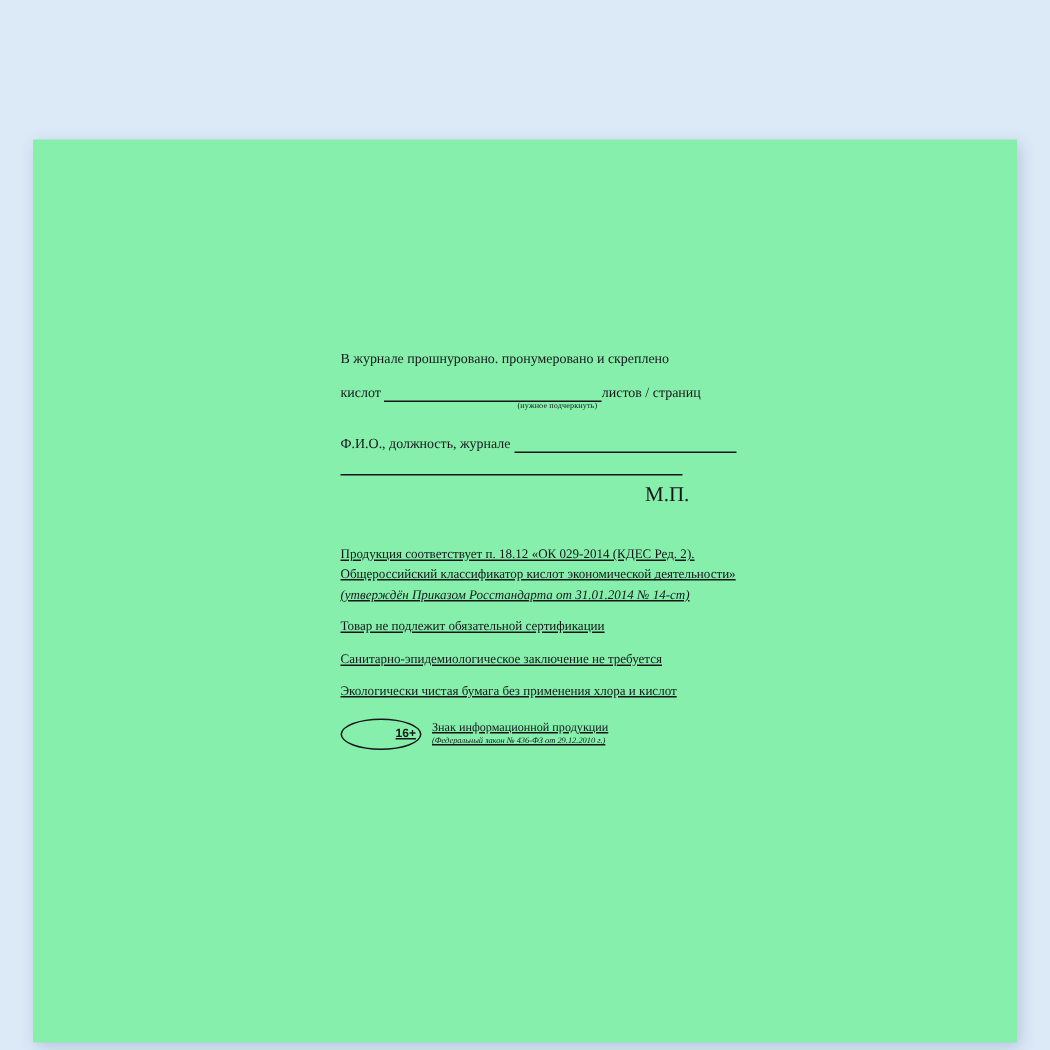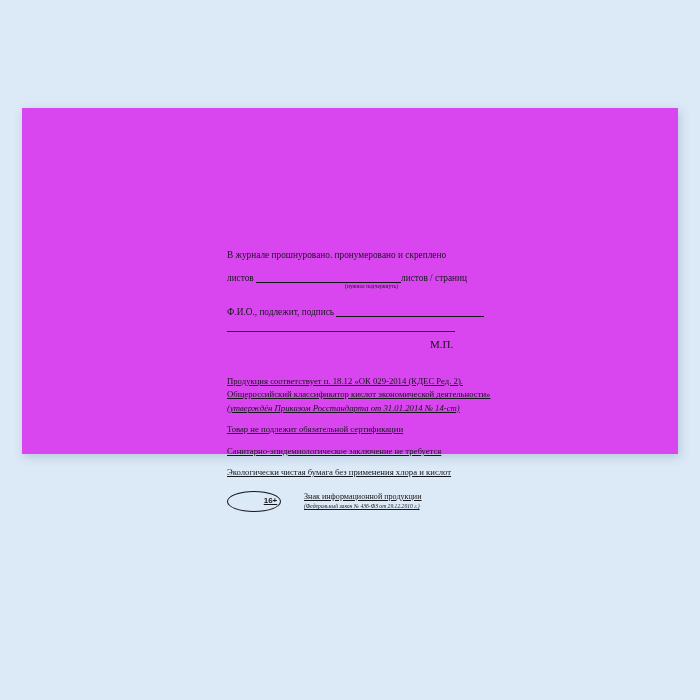--- a/index.html
+++ b/index.html
@@ -14,24 +14,24 @@
     overflow: hidden;
   }
   .stage {
     position: relative;
     width: 700px;
     height: 700px;
   }
   .page {
     position: absolute;
     left: 22px;
-    top: 108px;
+    top: 93px;
     width: 656px;
-    height: 346px;
-    background: #d946ef;
+    height: 602px;
+    background: #86efac;
     box-shadow: 2px 3px 9px rgba(70, 100, 140, 0.25);
   }
   .content {
     position: absolute;
     left: 205px;
     top: 143px;
     width: 420px;
   }
   .blk-top {
     font-size: 9.3px;
@@ -65,21 +65,21 @@
   .long-rule {
     width: 228px;
     border-bottom: 1px solid #15161a;
     height: 1px;
     margin-top: 13px;
   }
   .mp {
     text-align: left;
     margin-left: 203px;
     margin-top: 7px;
-    font-size: 11px;
+    font-size: 14px;
   }
   .blk-bottom {
     margin-top: 26px;
     font-size: 8.7px;
     color: #15161a;
     line-height: 1.32;
     text-decoration: underline;
   }
   .blk-bottom .p {
     margin: 0 0 10px 0;
@@ -107,21 +107,20 @@
     font-weight: bold;
     font-family: "Liberation Sans", sans-serif;
     margin-right: 7px;
     flex: 0 0 auto;
     color: #15161a;
     padding-left: 33px;
   }
   .info-text {
     font-size: 8.1px;
     line-height: 1.25;
-    margin-left: 16px;
   }
   .info-text .sub {
     font-size: 5.6px;
     font-style: italic;
     display: block;
     margin-top: 1px;
   }
 </style>
 </head>
 <body>
@@ -132,32 +131,32 @@
 
       <div class="blk-top">
 
         <div class="line-row">
           <span>В журнале прошнуровано. пронумеровано и скреплено</span>
         </div>
 
         <div class="row-gap"></div>
 
         <div class="line-row">
-          <span>листов</span>
+          <span>кислот</span>
           <span class="rule r1"></span><span>листов / страниц</span>
           <span class="hint">(нужное подчеркнуть)</span>
         </div>
 
         <div class="row-gap"></div>
 
 
         <div class="row-gap"></div>
 
         <div class="line-row">
-          <span>Ф.И.О., подлежит, подпись</span>
+          <span>Ф.И.О., должность, журнале</span>
           <span class="rule r5"></span>
         </div>
 
         <div class="long-rule"></div>
 
         <div class="mp">М.П.</div>
       </div>
 
       <div class="blk-bottom">
         <div class="p tight">Продукция соответствует п. 18.12 «ОК 029-2014 (КДЕС Ред. 2).</div>

